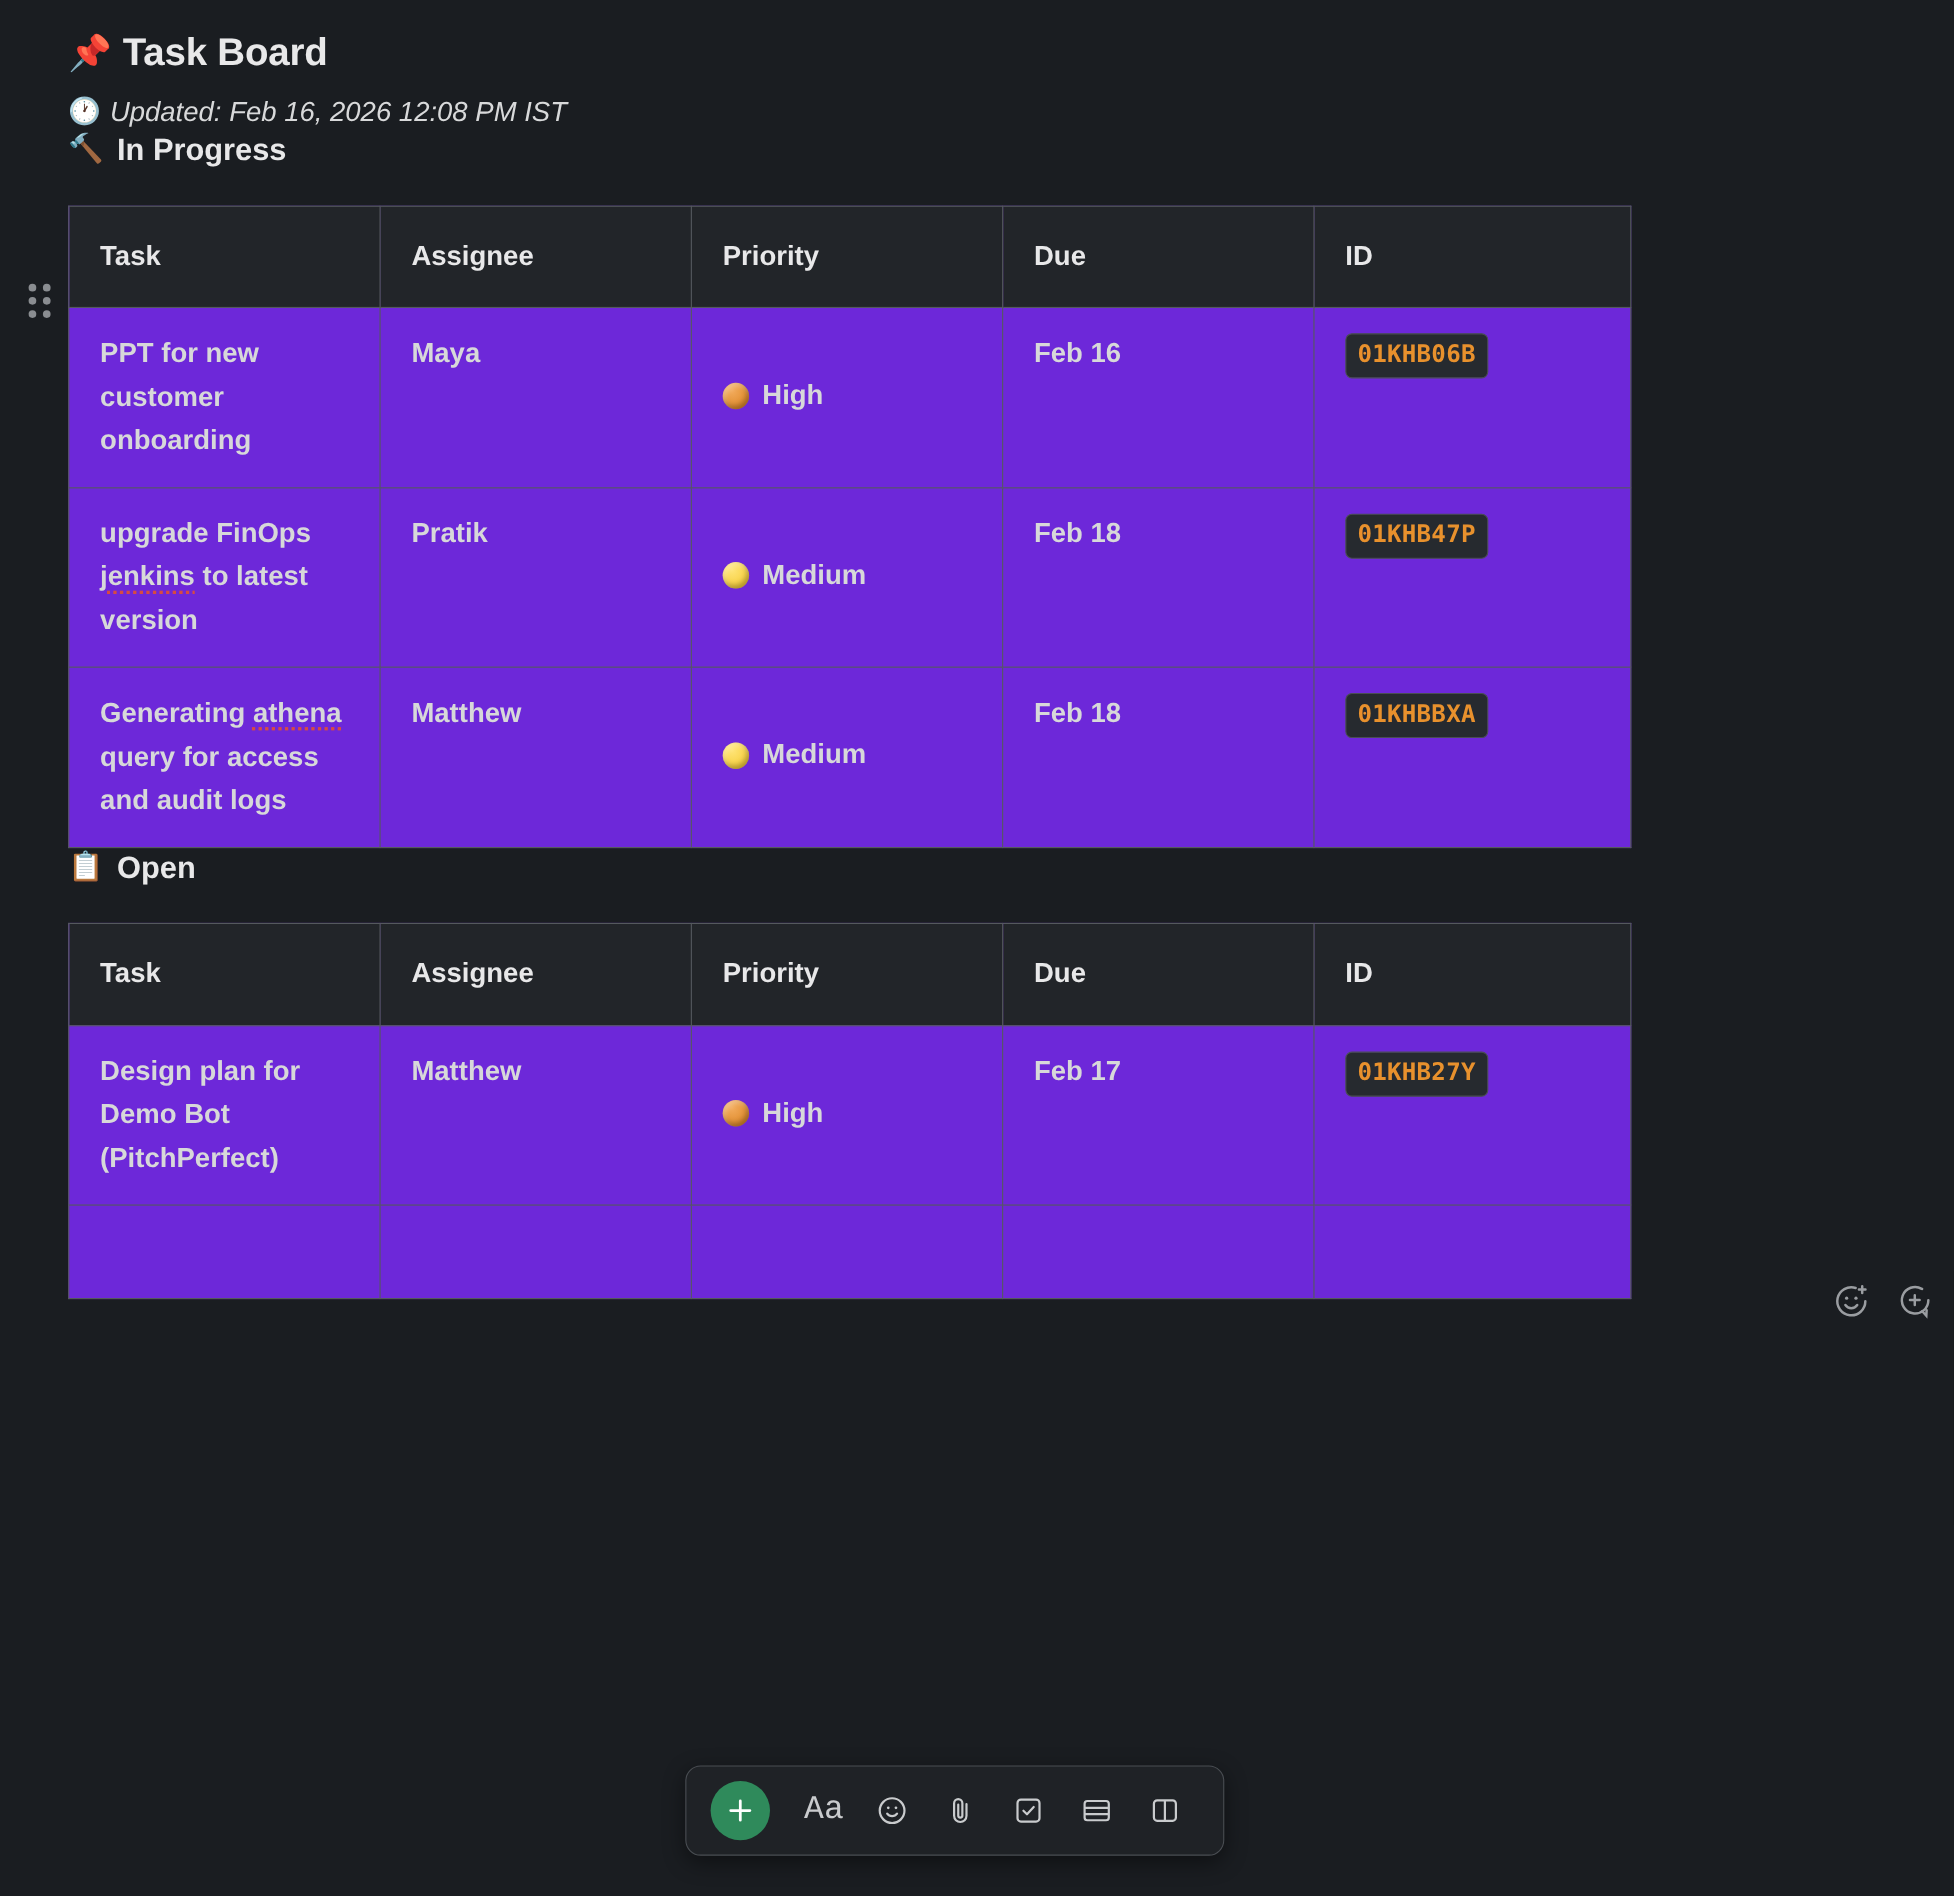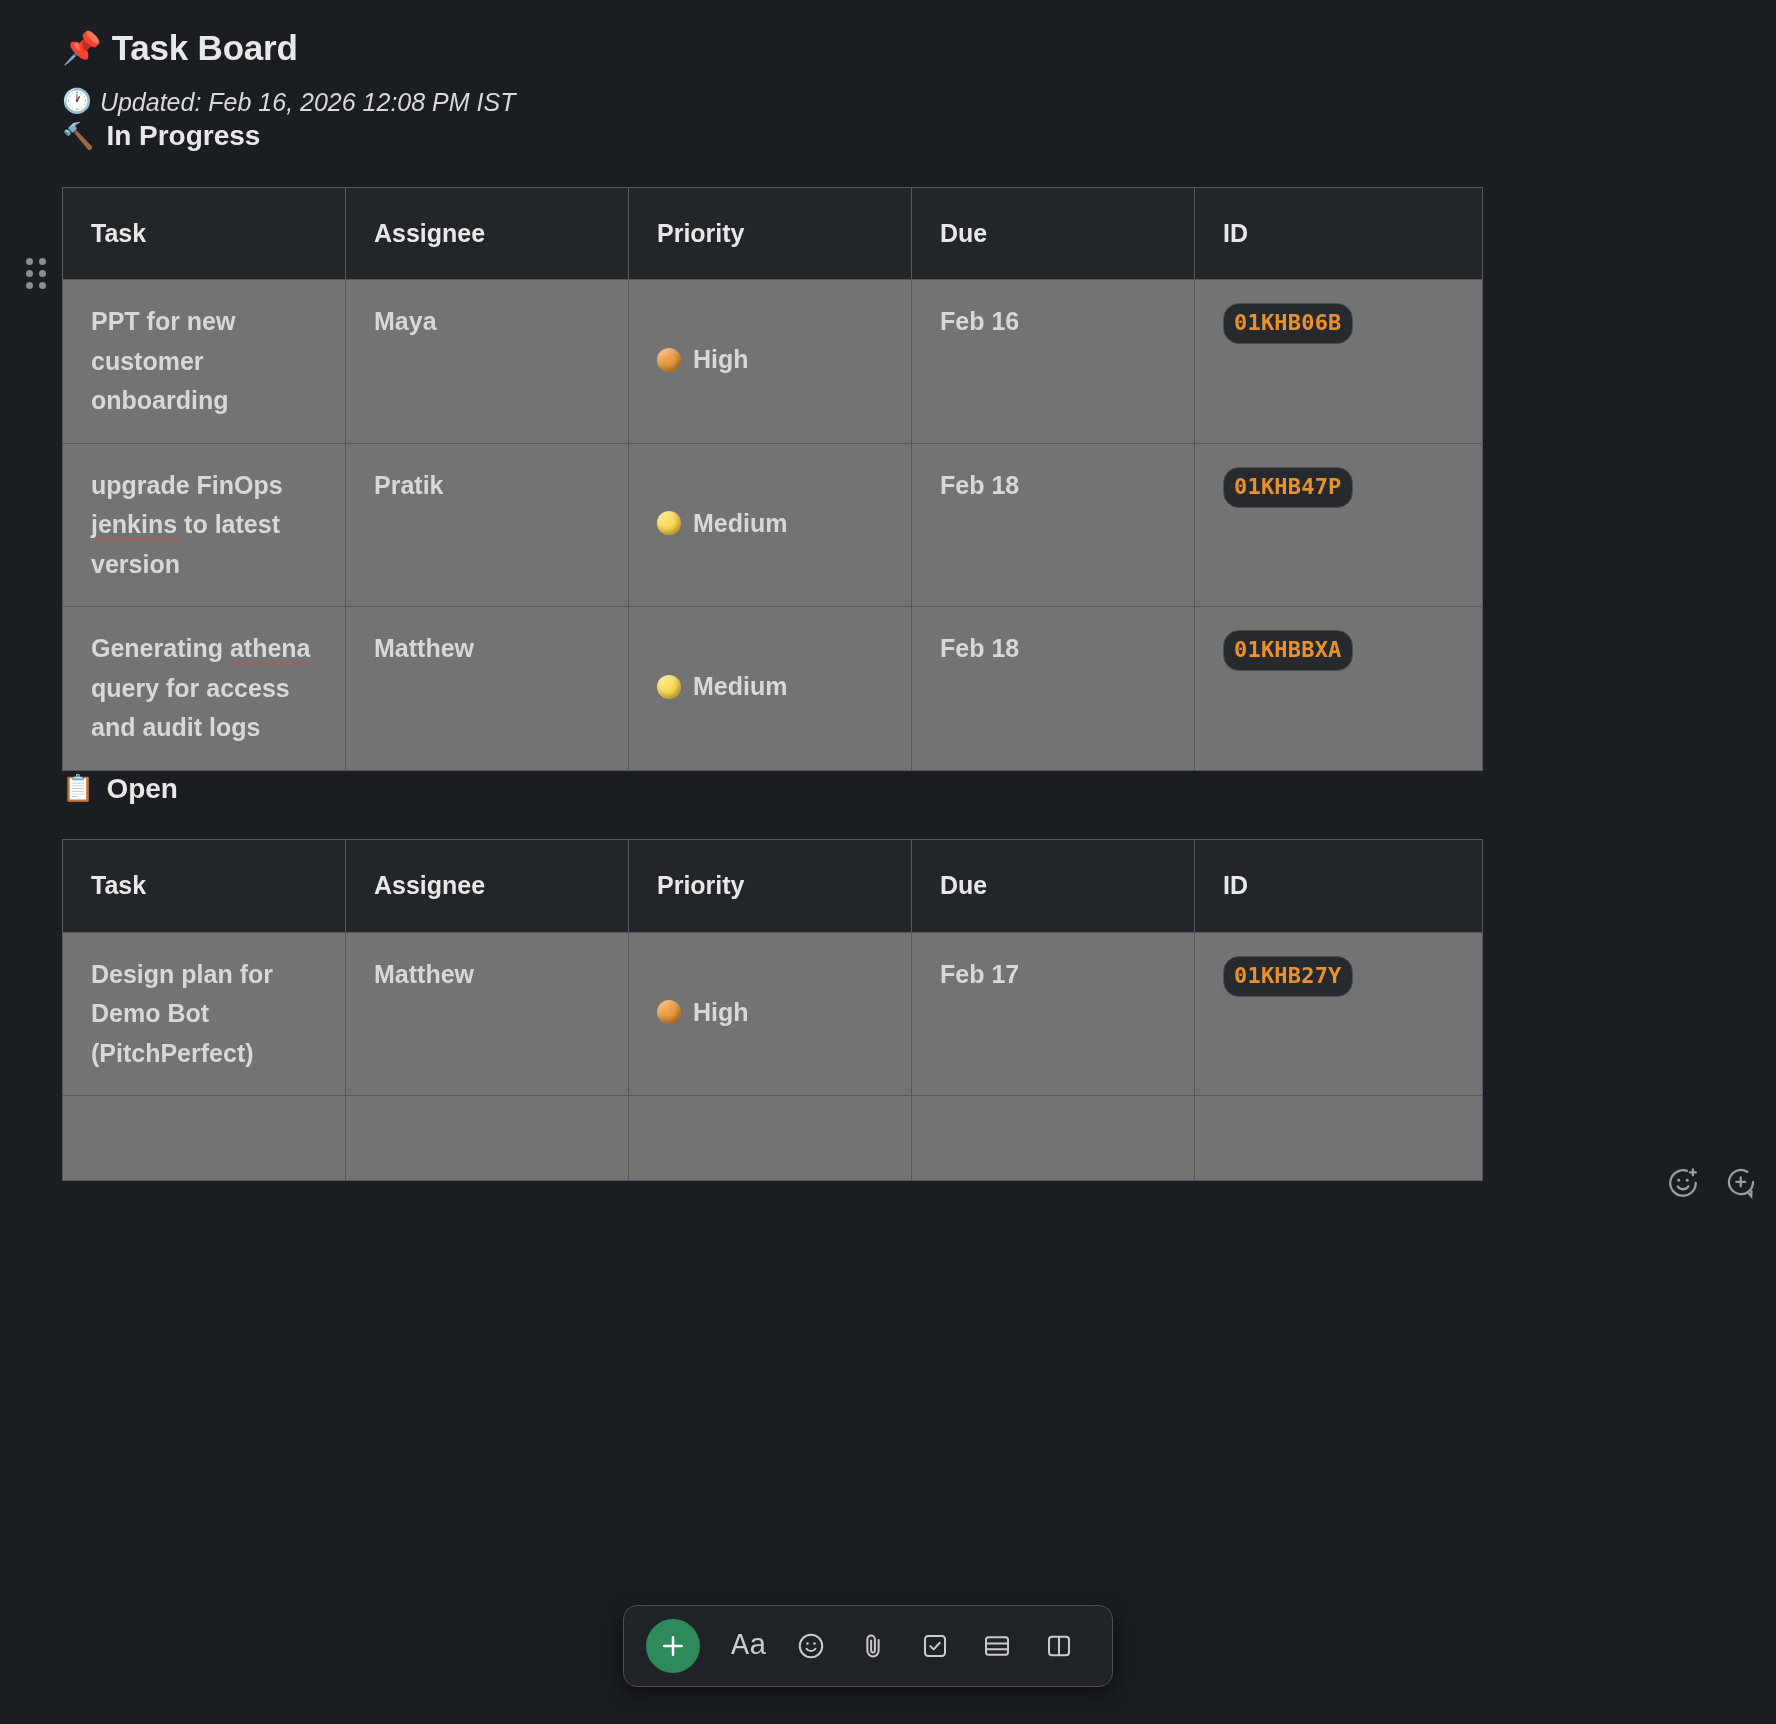--- a/index.html
+++ b/index.html
@@ -77,21 +77,21 @@
   .sec-inprogress { margin-top: 56px; }
   .sec-open { margin-top: 62px; }
 
   
   table.board {
     width: 1420px;
     border-collapse: collapse;
     table-layout: fixed;
     margin-top: 32px;
     border: 1px solid #55595e;
-    background: #737373;
+    background: #6d28d9;
   }
   table.board th, table.board td {
     border: 1px solid #55595e;
     text-align: left;
     vertical-align: top;
     padding: 22px 28px;
     font-size: 25px;
     line-height: 1.58;
     color: #d7d8d9;
     font-weight: 700;
@@ -120,21 +120,21 @@
   .dot.medium { background: radial-gradient(circle at 36% 30%, #ffe477, #f6cf3f 70%); }
 
   .id-badge {
     display: inline-block;
     font-family: "DejaVu Sans Mono", monospace;
     font-size: 22px;
     line-height: 1;
     color: #e8912d;
     background: #262a2f;
     border: 1px solid #4a4e53;
-    border-radius: 16px;
+    border-radius: 6px;
     padding: 8px 10px 9px;
     letter-spacing: 0.2px;
   }
 
   .misspell {
     text-decoration: underline;
     text-decoration-style: dotted;
     text-decoration-color: #d64b42;
     text-decoration-thickness: 3px;
     text-underline-offset: 5px;

